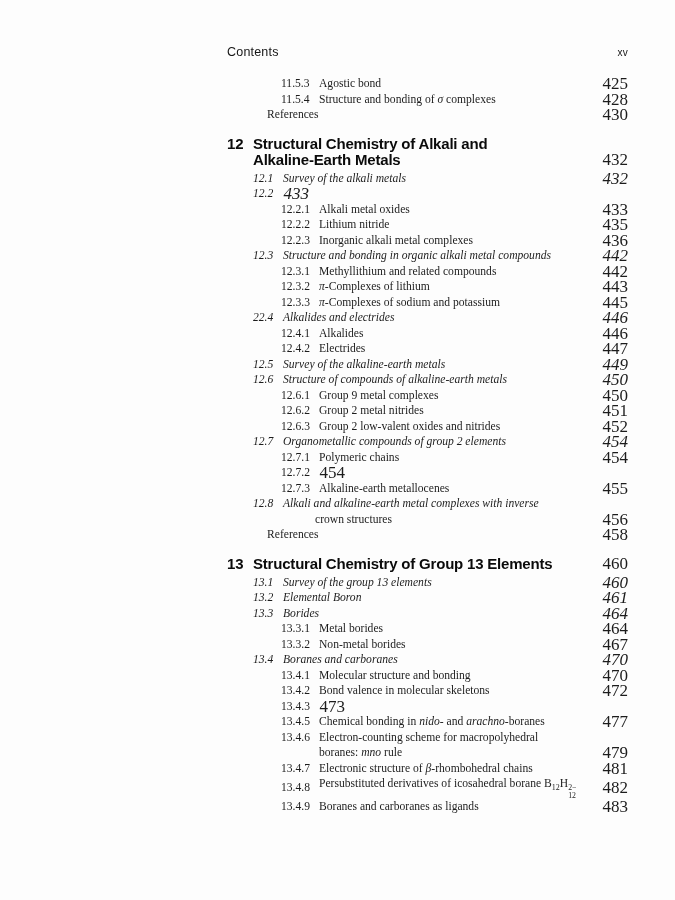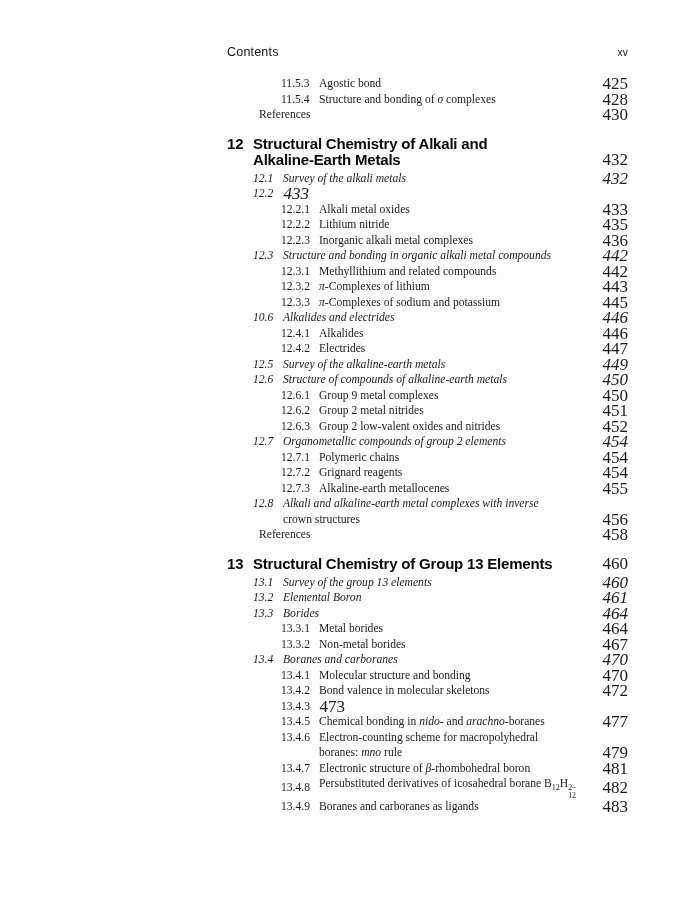--- a/index.html
+++ b/index.html
@@ -52,24 +52,24 @@
   .page-num{
     flex:0 0 auto;
     min-width:26px;
     text-align:right;
     font-family:"Liberation Serif", serif;
     font-size:17px;
     color:#1c1c1c;
   }
   
   .entry.section  > .line.first{margin-left:26px;font-style:italic;}
-  .entry.section  > .line.cont {margin-left:56px;}
+  .entry.section  > .line.cont {margin-left:88px;}
   .entry.sub      > .line.first{margin-left:54px;}
   .entry.sub      > .line.cont {margin-left:92px;}
-  .entry.refs     > .line.first{margin-left:32px;}
+  .entry.refs     > .line.first{margin-left:40px;}
   .entry.chapter  > .line.cont {margin-left:26px;}
   .entry.section .num{width:30px;}
   .entry.sub     .num{width:38px;}
   .entry.chapter .num{width:26px;}
   
   .entry.chapter{margin:13px 0 3px 0;}
   .entry.chapter .num,
   .entry.chapter .text{
     font-family:"Liberation Sans", sans-serif;
     font-weight:bold;
@@ -134,21 +134,21 @@
         <div class="entry sub">
           <div class="line first"><span class="num">12.3.1</span><span class="text"><span>Methyllithium and related compounds</span></span><span class="page-num">442</span></div>
         </div>
         <div class="entry sub">
           <div class="line first"><span class="num">12.3.2</span><span class="text"><span class="it">π</span><span>-Complexes of lithium</span></span><span class="page-num">443</span></div>
         </div>
         <div class="entry sub">
           <div class="line first"><span class="num">12.3.3</span><span class="text"><span class="it">π</span><span>-Complexes of sodium and potassium</span></span><span class="page-num">445</span></div>
         </div>
         <div class="entry section">
-          <div class="line first"><span class="num">10.6</span><span class="text"><span>Alkalides and electrides</span></span><span class="page-num">446</span></div>
+          <div class="line first"><span class="num">22.4</span><span class="text"><span>Alkalides and electrides</span></span><span class="page-num">446</span></div>
         </div>
         <div class="entry sub">
           <div class="line first"><span class="num">12.4.1</span><span class="text"><span>Alkalides</span></span><span class="page-num">446</span></div>
         </div>
         <div class="entry sub">
           <div class="line first"><span class="num">12.4.2</span><span class="text"><span>Electrides</span></span><span class="page-num">447</span></div>
         </div>
         <div class="entry section">
           <div class="line first"><span class="num">12.5</span><span class="text"><span>Survey of the alkaline-earth metals</span></span><span class="page-num">449</span></div>
         </div>
@@ -164,21 +164,21 @@
         <div class="entry sub">
           <div class="line first"><span class="num">12.6.3</span><span class="text"><span>Group 2 low-valent oxides and nitrides</span></span><span class="page-num">452</span></div>
         </div>
         <div class="entry section">
           <div class="line first"><span class="num">12.7</span><span class="text"><span>Organometallic compounds of group 2 elements</span></span><span class="page-num">454</span></div>
         </div>
         <div class="entry sub">
           <div class="line first"><span class="num">12.7.1</span><span class="text"><span>Polymeric chains</span></span><span class="page-num">454</span></div>
         </div>
         <div class="entry sub">
-          <div class="line first"><span class="num">12.7.2</span><span class="text"><span>Grignard reagents</span></span><span class="page-num">454</span></div>
+          <div class="line first"><span class="num">12.7.2</span><span class="page-num">454</span></div>
         </div>
         <div class="entry sub">
           <div class="line first"><span class="num">12.7.3</span><span class="text"><span>Alkaline-earth metallocenes</span></span><span class="page-num">455</span></div>
         </div>
         <div class="entry section">
           <div class="line first"><span class="num">12.8</span><span class="text"><span>Alkali and alkaline-earth metal complexes with inverse</span></span></div>
           <div class="line cont"><span class="text"><span>crown structures</span></span><span class="page-num">456</span></div>
         </div>
         <div class="entry refs">
           <div class="line first"><span class="text"><span>References</span></span><span class="page-num">458</span></div>
@@ -214,21 +214,21 @@
           <div class="line first"><span class="num">13.4.3</span><span class="page-num">473</span></div>
         </div>
         <div class="entry sub">
           <div class="line first"><span class="num">13.4.5</span><span class="text"><span>Chemical bonding in </span><span class="it">nido</span><span>- and </span><span class="it">arachno</span><span>-boranes</span></span><span class="page-num">477</span></div>
         </div>
         <div class="entry sub">
           <div class="line first"><span class="num">13.4.6</span><span class="text"><span>Electron-counting scheme for macropolyhedral</span></span></div>
           <div class="line cont"><span class="text"><span>boranes: </span><span class="it">mno</span><span> rule</span></span><span class="page-num">479</span></div>
         </div>
         <div class="entry sub">
-          <div class="line first"><span class="num">13.4.7</span><span class="text"><span>Electronic structure of </span><span class="it">β</span><span>-rhombohedral boron</span></span><span class="page-num">481</span></div>
+          <div class="line first"><span class="num">13.4.7</span><span class="text"><span>Electronic structure of </span><span class="it">β</span><span>-rhombohedral chains</span></span><span class="page-num">481</span></div>
         </div>
         <div class="entry sub">
           <div class="line first"><span class="num">13.4.8</span><span class="text"><span>Persubstituted derivatives of icosahedral borane B</span><span class="sb">12</span><span>H</span><span class="stk"><span>2−</span><span>12</span></span></span><span class="page-num">482</span></div>
         </div>
         <div class="entry sub">
           <div class="line first"><span class="num">13.4.9</span><span class="text"><span>Boranes and carboranes as ligands</span></span><span class="page-num">483</span></div>
         </div>
       </div>
   </div>
 </div>

